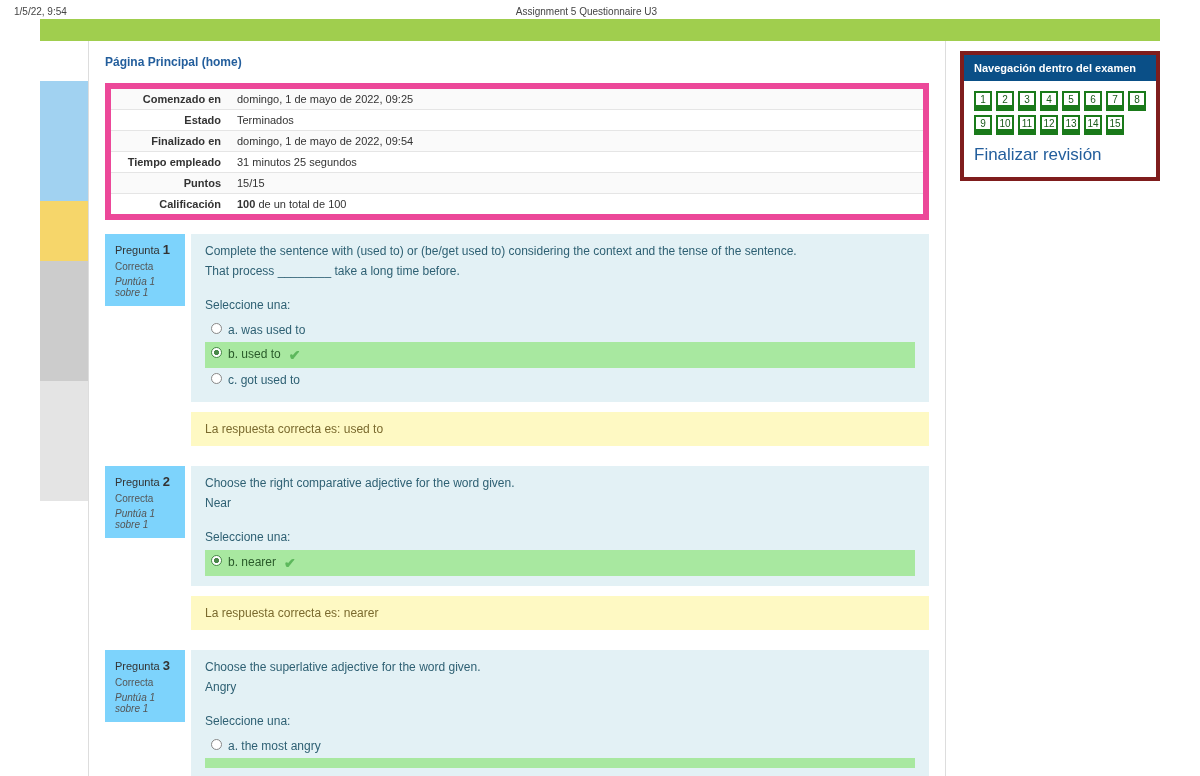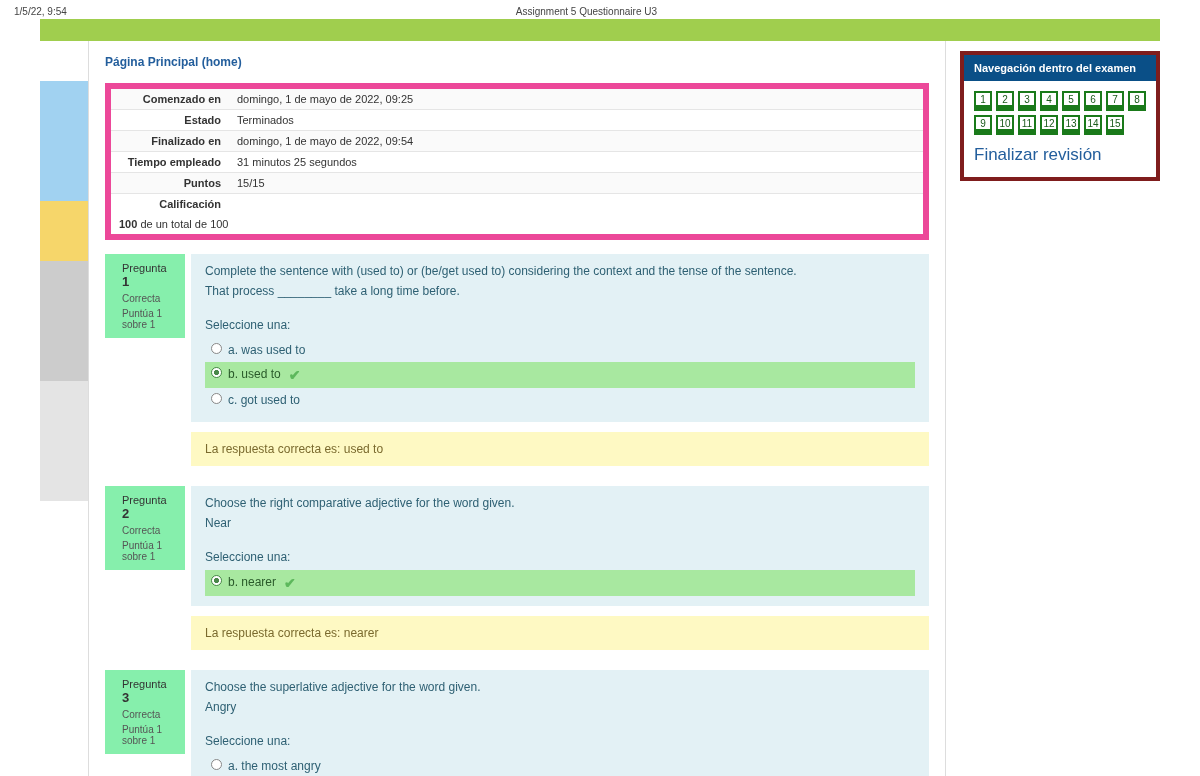--- a/index.html
+++ b/index.html
@@ -42,36 +42,36 @@
     min-width: 0;
   }
   .breadcrumb { padding: 4px 0 14px 0; }
   .breadcrumb a { color: #235e9c; font-weight: bold; font-size: 12px; text-decoration: none; }
   .summary {
     border: 6px solid #ec4899;
     margin-bottom: 14px;
   }
   .summary-row { display: flex; border-bottom: 1px solid #e5e5e5; background:#fafafa; }
   .summary-row:nth-child(even){ background:#fff;}
-  .summary-row:last-child{ border-bottom:none;flex-direction:column;}
+  .summary-row:last-child{ border-bottom:none;}
   .summary-label {
     width: 118px; text-align: right; font-weight: bold;
     padding: 4px 8px 4px 4px; font-size: 11px; color:#333;
   }
   .summary-value { flex:1; padding:4px 8px; font-size: 11px; color:#333;}
   .summary-value .strong{ font-weight:bold;}
   .qblock { display:flex; margin-bottom: 20px; }
   .qinfo {
-    width: 80px; flex:0 0 80px; background:#86efac; padding:8px 17px;
+    width: 80px; flex:0 0 80px; background:#7dd3fc; padding:8px 10px;
     font-size: 11px; color:#555; align-self:flex-start;
   }
   .qinfo .qnum { color:#333; }
   .qinfo .qnum .n{ font-weight:bold; font-size:13px;}
   .qinfo .state{ margin-top:4px; font-size:10px;}
-  .qinfo .grade{ margin-top:4px; font-size:10px;}
+  .qinfo .grade{ margin-top:4px; font-size:10px;font-style:italic;}
   .qbody { flex:1; margin-left:6px;}
   .qprompt { background:#e3f1f5; padding:10px 14px 14px 14px; color:#2e6073;}
   .qprompt .line2{ margin-top:6px;}
   .qoptions { background:#e3f1f5; padding: 6px 14px 10px 14px; color:#2e6073;}
   .qoptions .sel{ margin-bottom:6px;}
   .opt { padding:5px 6px; display:flex; align-items:flex-start; gap:6px;}
   .opt .radio{
     width:11px;height:11px;border:1px solid #888;border-radius:50%;
     display:inline-block; background:#fff;
   }

